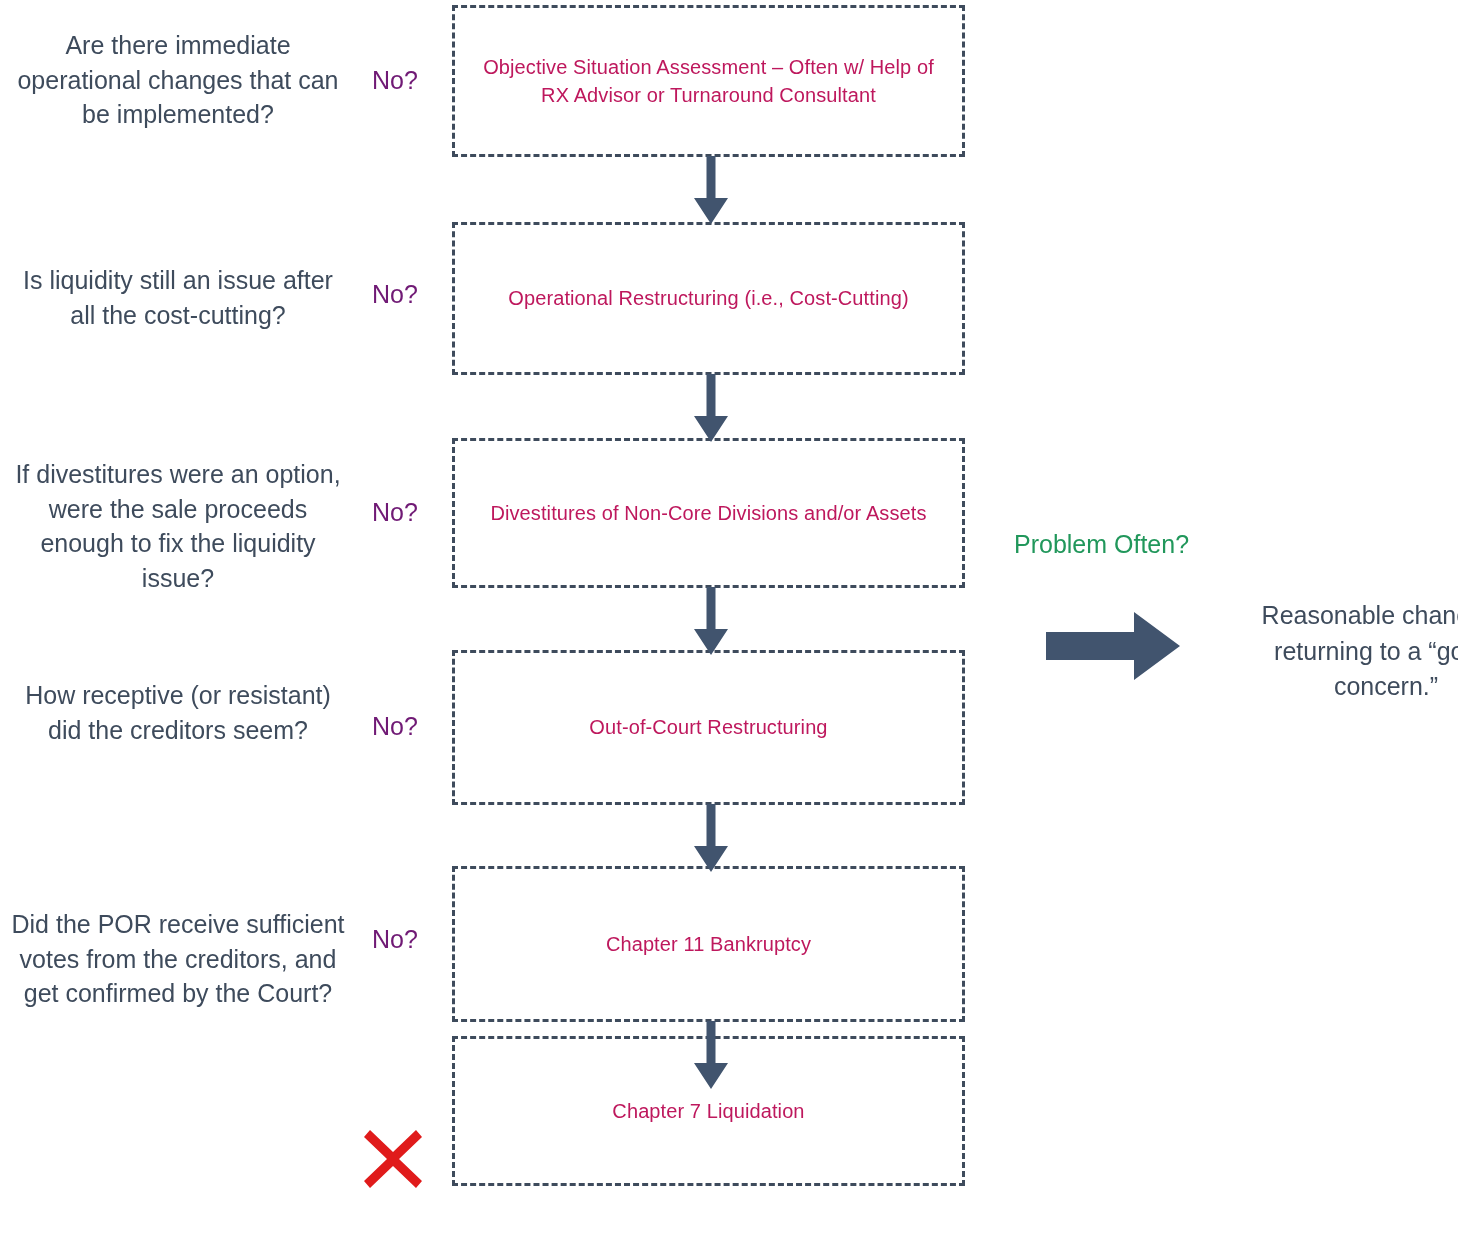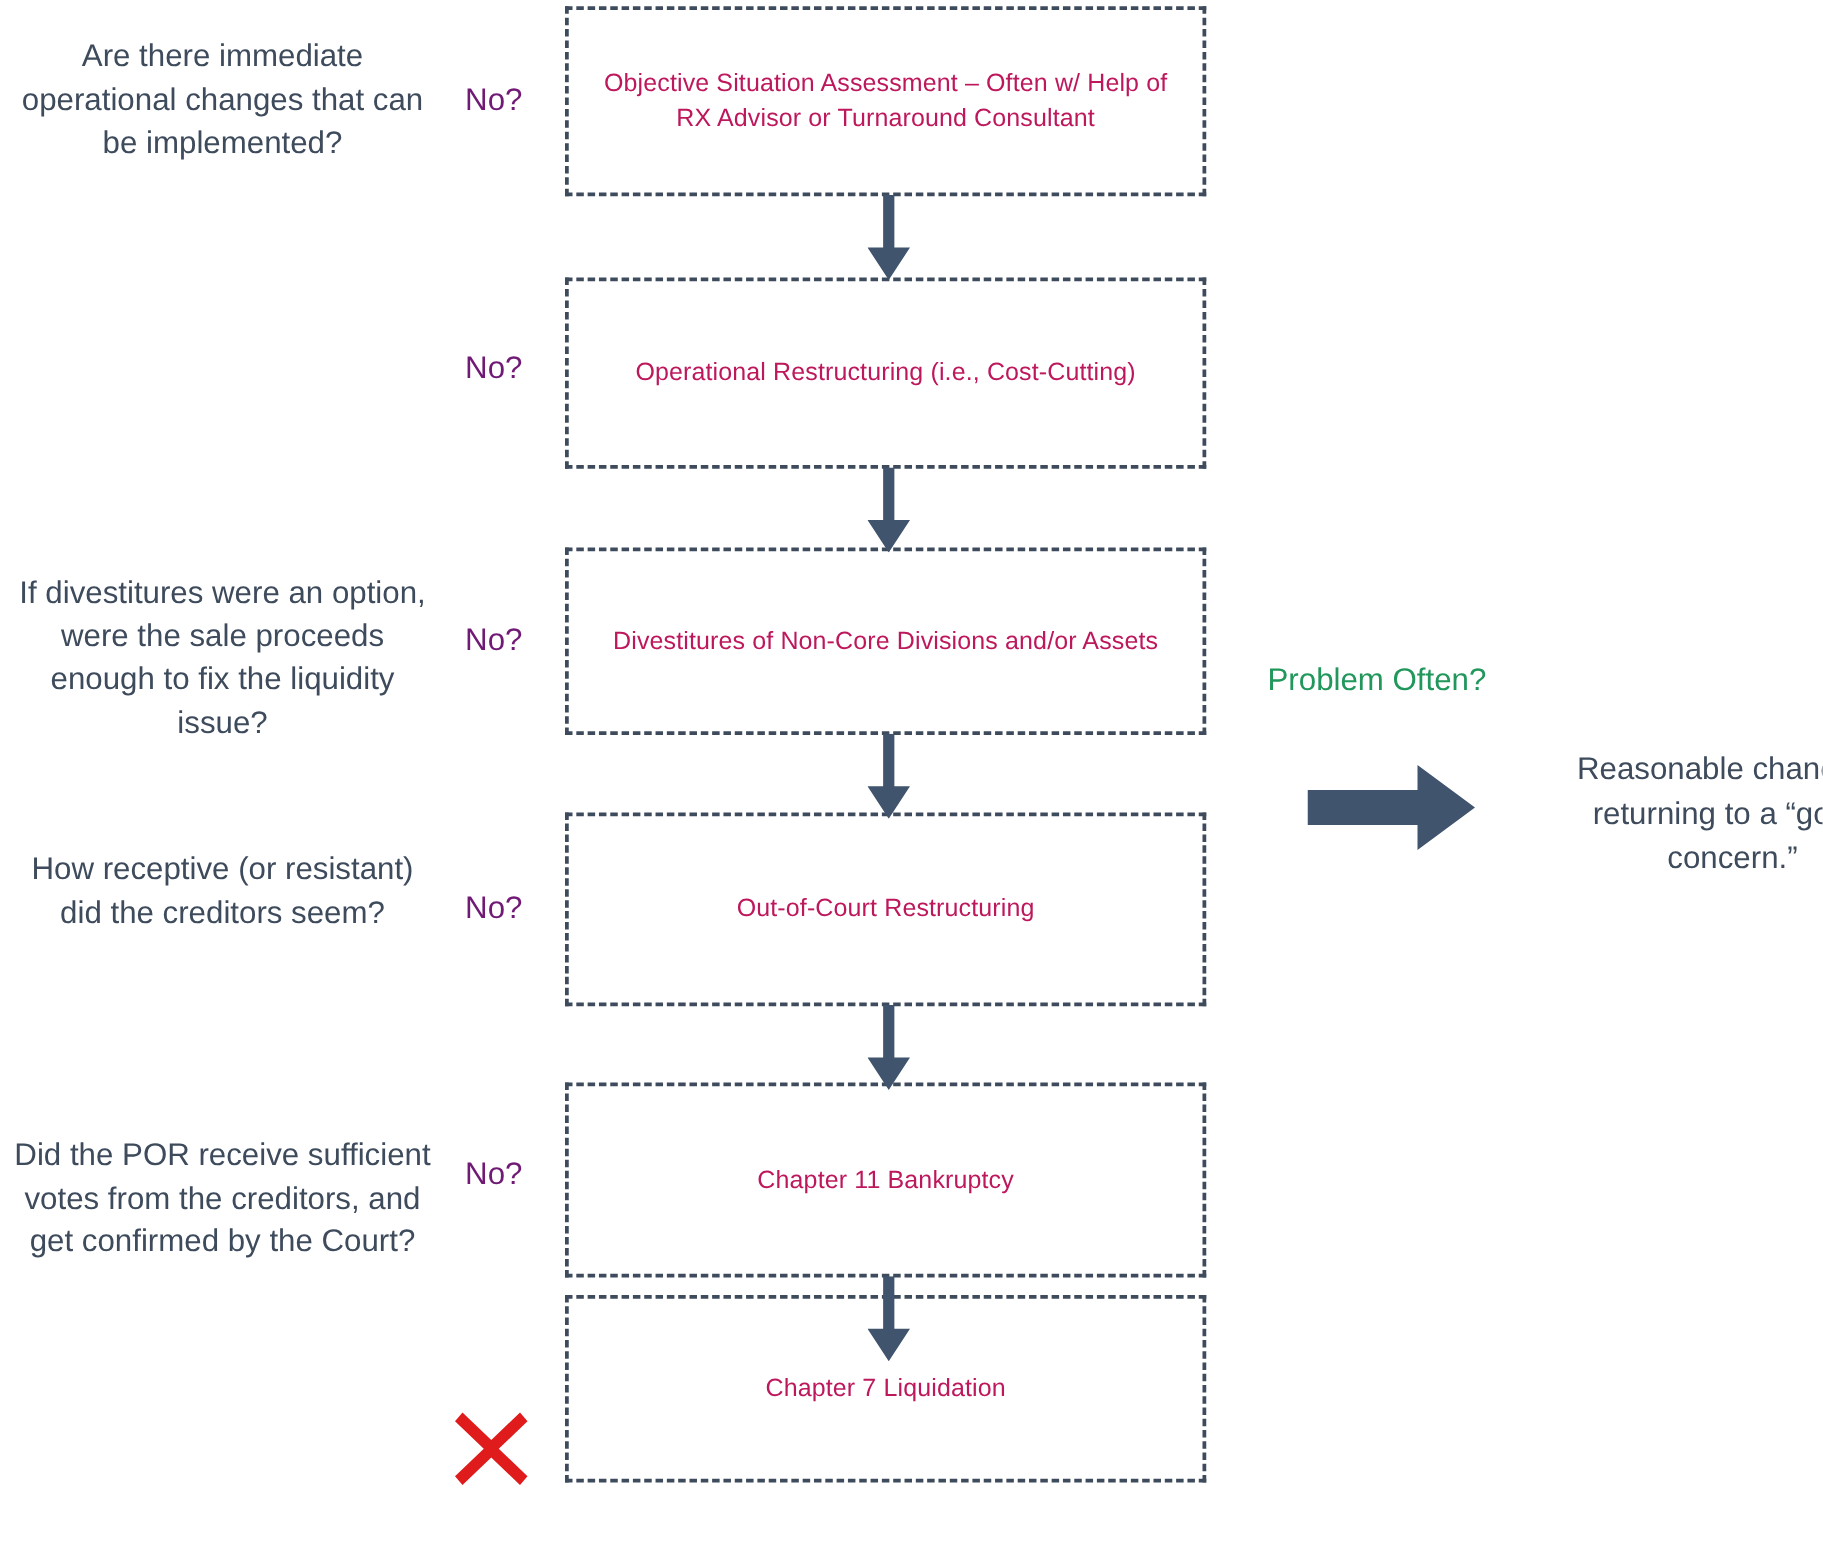--- a/index.html
+++ b/index.html
@@ -135,20 +135,21 @@
     line-height: 1.42;
     color: #3e4b5c;
   }
 </style>
 </head>
 <body>
 
 <div id="flow-canvas">
 
   <div class="question" id="question-0">Are there immediate operational changes that can be implemented?</div>
+  <div class="question" id="question-1">Is liquidity still an issue after all the cost-cutting?</div>
   <div class="question" id="question-2">If divestitures were an option, were the sale proceeds enough to fix the liquidity issue?</div>
   <div class="question" id="question-3">How receptive (or resistant) did the creditors seem?</div>
   <div class="question" id="question-4">Did the POR receive sufficient votes from the creditors, and get confirmed by the Court?</div>
 
   <div class="no-label" id="no-0">No?</div>
   <div class="no-label" id="no-1">No?</div>
   <div class="no-label" id="no-2">No?</div>
   <div class="no-label" id="no-3">No?</div>
   <div class="no-label" id="no-4">No?</div>
 

